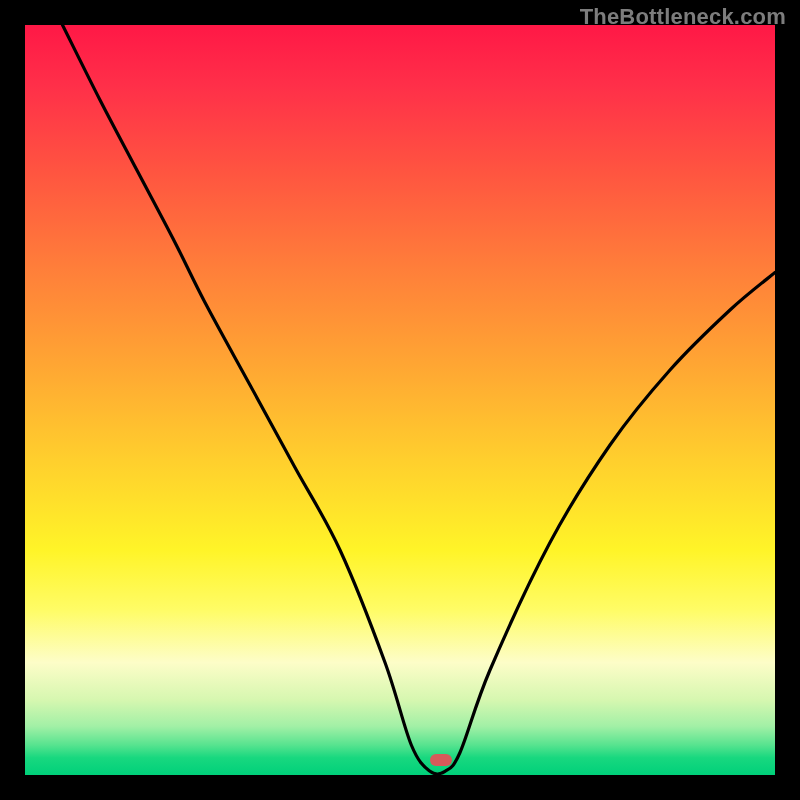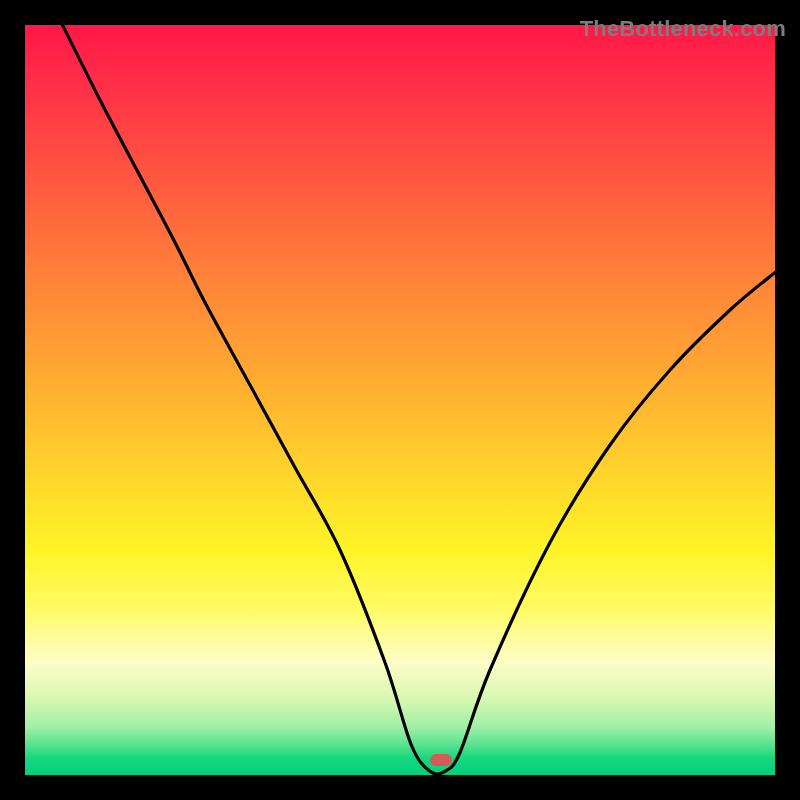--- a/index.html
+++ b/index.html
@@ -12,21 +12,21 @@
     font-family: Arial, Helvetica, sans-serif;
   }
   .frame {
     position: relative;
     width: 800px;
     height: 800px;
     background: #000;
   }
   .attribution {
     position: absolute;
-    top: 16px;
+    top: 4px;
     right: 14px;
     color: #7d7d7d;
     font-size: 22px;
     font-weight: 600;
     letter-spacing: 0.2px;
     z-index: 20;
   }
   .plot-area {
     position: absolute;
     left: 25px;

